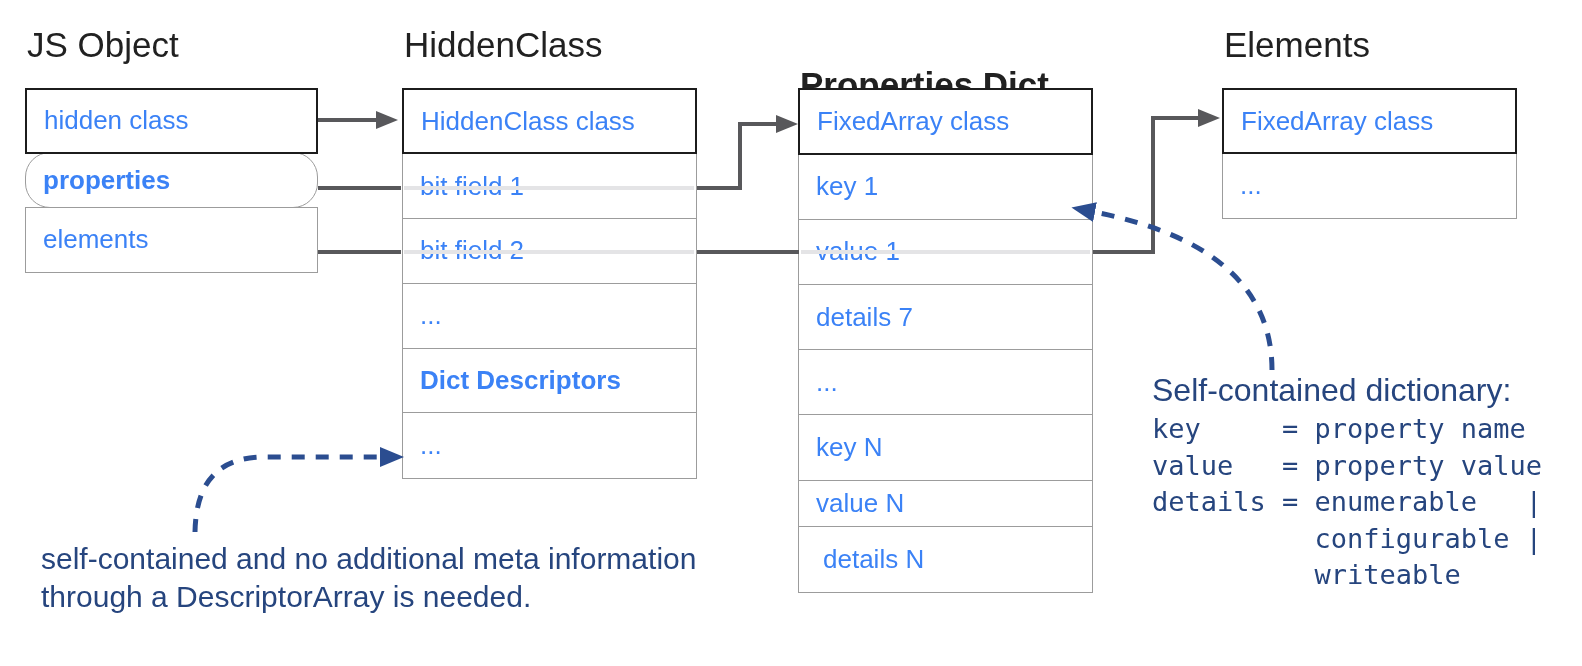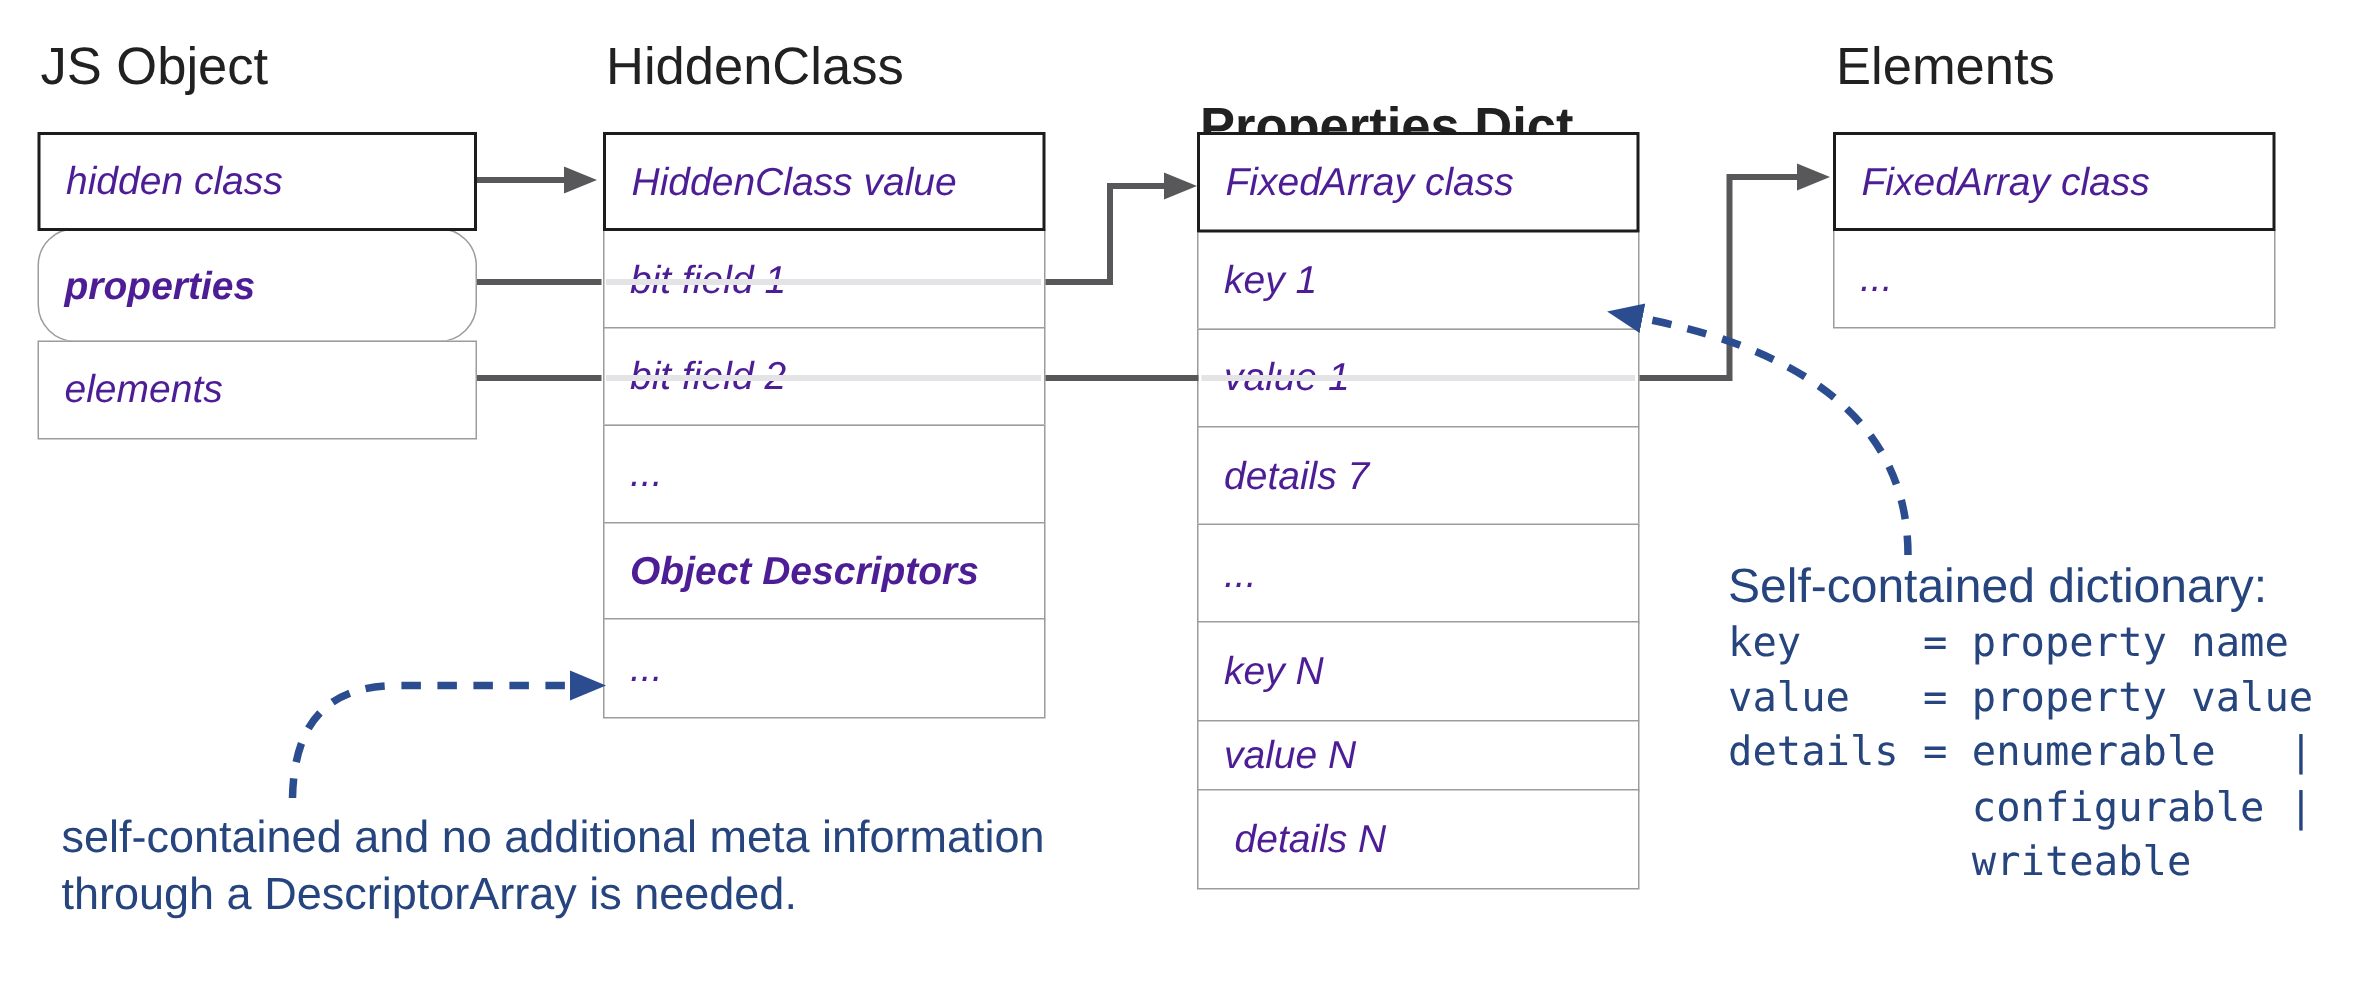--- a/index.html
+++ b/index.html
@@ -19,21 +19,21 @@
   .col-title{
     position:absolute;top:26px;font-size:35px;line-height:38px;color:var(--text-dark);
     white-space:nowrap;letter-spacing:0px;
   }
   .col-title.bold{font-weight:bold;}
   .mem-table{position:absolute;top:88px;}
   .mem-row{
     box-sizing:border-box;border:1.5px solid var(--border-gray);
     margin-top:-1.5px;background:#ffffff;
     display:flex;align-items:center;padding-left:17px;
-    font-size:26px;color:#4c1d95;white-space:nowrap;position:relative;font-style:italic;
+    font-size:26px;color:#3b82f6;white-space:nowrap;position:relative;
   }
   .mem-row:first-child{margin-top:0;}
   .mem-row.header{border:2.5px solid var(--border-dark);z-index:2;}
   .mem-row.bold{font-weight:bold;}
   #connectors{position:absolute;left:0;top:0;z-index:5;pointer-events:none;}
   .note{position:absolute;color:var(--blue-text);}
   #left-note{left:41px;top:540px;font-size:30px;line-height:38px;white-space:nowrap;}
   #right-note{left:1152px;top:372px;}
   #right-note .heading{font-size:32px;line-height:36px;white-space:nowrap;}
   #right-note .code{
@@ -45,43 +45,43 @@
 <body>
 
 <div id="canvas">
 
   <div id="tables-root">
       <div class="col-title" style="left: 27px;">JS Object</div>
       <div class="mem-table" style="left: 25px; width: 293px;">
         <div class="mem-row header" style="height: 65.8px;">
           <span>hidden class</span>
         </div>
-        <div class="mem-row bold" style="height: 76px; border-radius: 25px;">
+        <div class="mem-row bold" style="height: 56px; border-radius: 25px;">
           <span>properties</span>
         </div>
         <div class="mem-row" style="height: 65.8px;">
           <span>elements</span>
         </div>
       </div>
       <div class="col-title" style="left: 404px;">HiddenClass</div>
       <div class="mem-table" style="left: 402px; width: 295px;">
         <div class="mem-row header" style="height: 66.4px;">
-          <span>HiddenClass value</span>
+          <span>HiddenClass class</span>
         </div>
         <div class="mem-row" style="height: 66.4px;">
           <span>bit field 1</span>
         </div>
         <div class="mem-row" style="height: 66.4px;">
           <span>bit field 2</span>
         </div>
         <div class="mem-row" style="height: 66.4px;">
           <span>...</span>
         </div>
         <div class="mem-row bold" style="height: 66.4px;">
-          <span>Object Descriptors</span>
+          <span>Dict Descriptors</span>
         </div>
         <div class="mem-row" style="height: 66.4px;">
           <span>...</span>
         </div>
       </div>
       <div class="col-title bold" style="left: 800px; margin-top: 40px;">Properties Dict</div>
       <div class="mem-table" style="left: 798px; width: 295px;">
         <div class="mem-row header" style="height: 66.75px;">
           <span>FixedArray class</span>
         </div>

